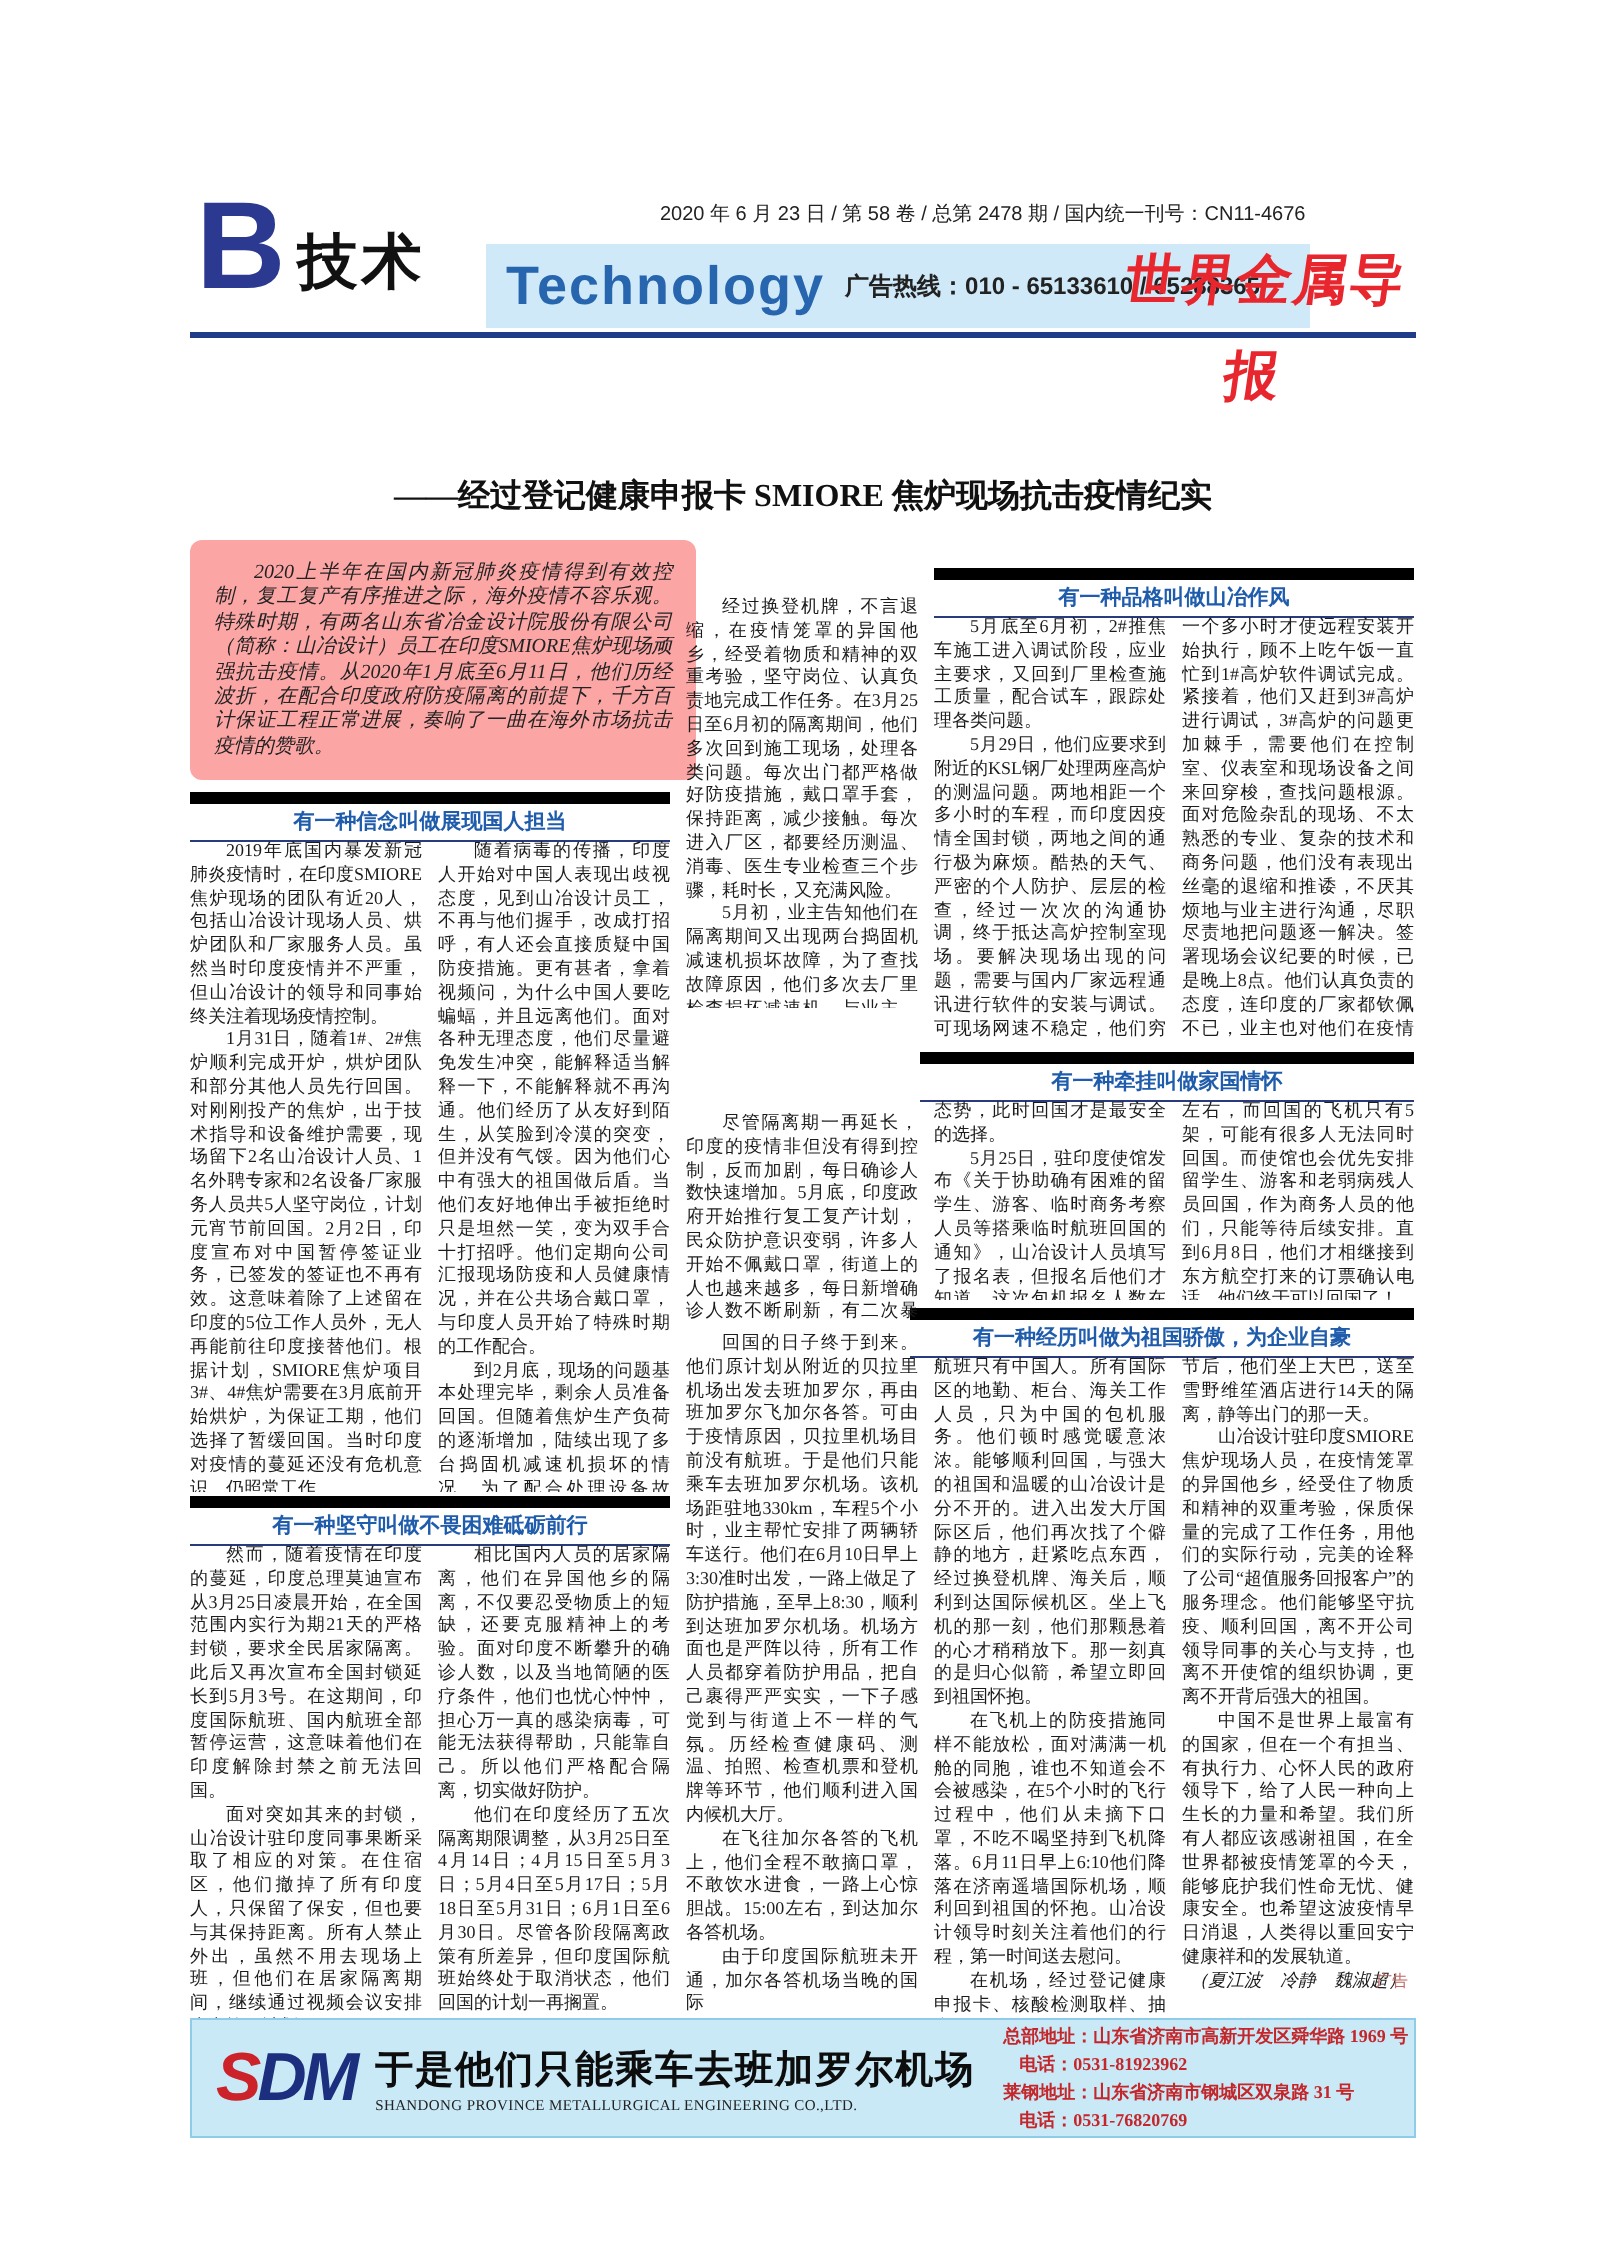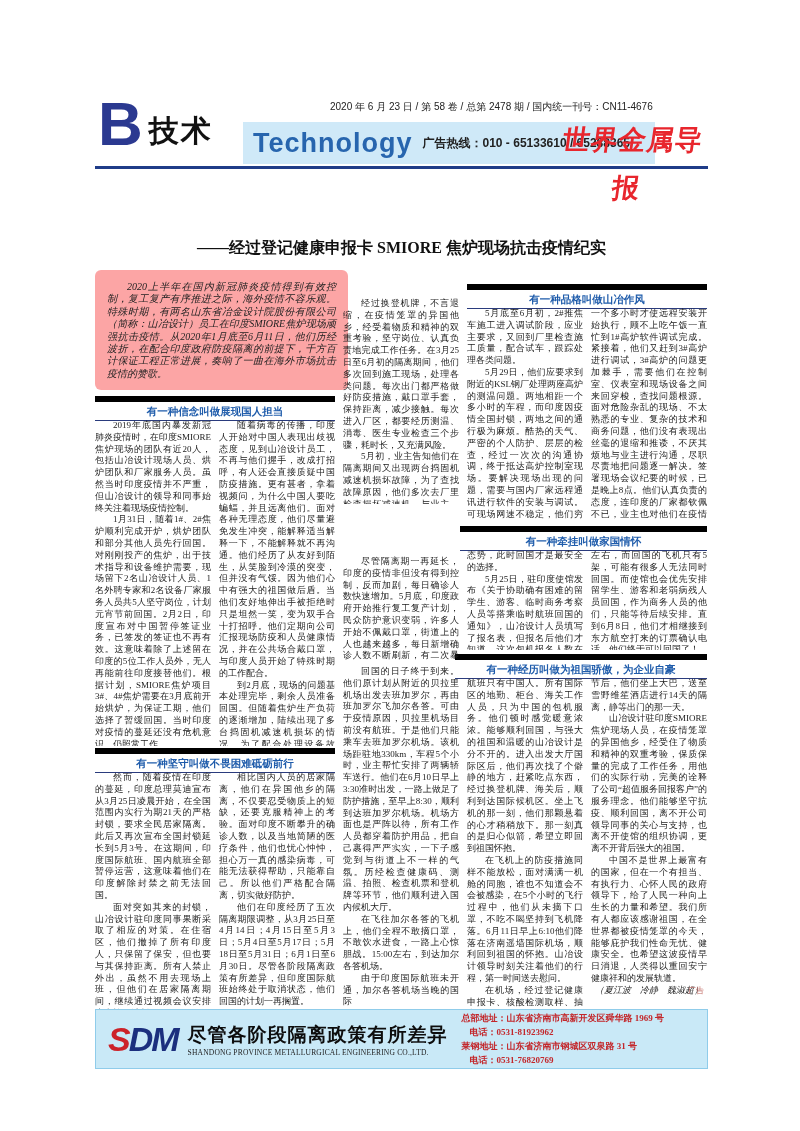--- a/index.html
+++ b/index.html
@@ -145,21 +145,21 @@
     <p class="no-indent">节后，他们坐上大巴，送至雪野维笙酒店进行14天的隔离，静等出门的那一天。</p>
     <p>山冶设计驻印度SMIORE焦炉现场人员，在疫情笼罩的异国他乡，经受住了物质和精神的双重考验，保质保量的完成了工作任务，用他们的实际行动，完美的诠释了公司“超值服务回报客户”的服务理念。他们能够坚守抗疫、顺利回国，离不开公司领导同事的关心与支持，也离不开使馆的组织协调，更离不开背后强大的祖国。</p>
     <p>中国不是世界上最富有的国家，但在一个有担当、有执行力、心怀人民的政府领导下，给了人民一种向上生长的力量和希望。我们所有人都应该感谢祖国，在全世界都被疫情笼罩的今天，能够庇护我们性命无忧、健康安全。也希望这波疫情早日消退，人类得以重回安宁健康祥和的发展轨道。</p>
     <p class="byline">（夏江波　冷静　魏淑超）</p>
   </div>
 
   <div class="ad-label">广告</div>
   <div class="footer-box">
     <div class="sdm-logo"><span class="sdm-s">S</span><span class="sdm-dm">DM</span></div>
     <div class="company">
-      <div class="company-cn">尽管各阶段隔离政策有所差异</div>
+      <div class="company-cn">于是他们只能乘车去班加罗尔机场</div>
       <div class="company-en">SHANDONG PROVINCE METALLURGICAL ENGINEERING CO.,LTD.</div>
     </div>
     <div class="contacts">
       <div class="contact-row">
         <span>总部地址：山东省济南市高新开发区舜华路 1969 号</span>
         <span class="phone">电话：0531-81923962</span>
       </div>
       <div class="contact-row">
         <span>莱钢地址：山东省济南市钢城区双泉路 31 号</span>
         <span class="phone">电话：0531-76820769</span>

